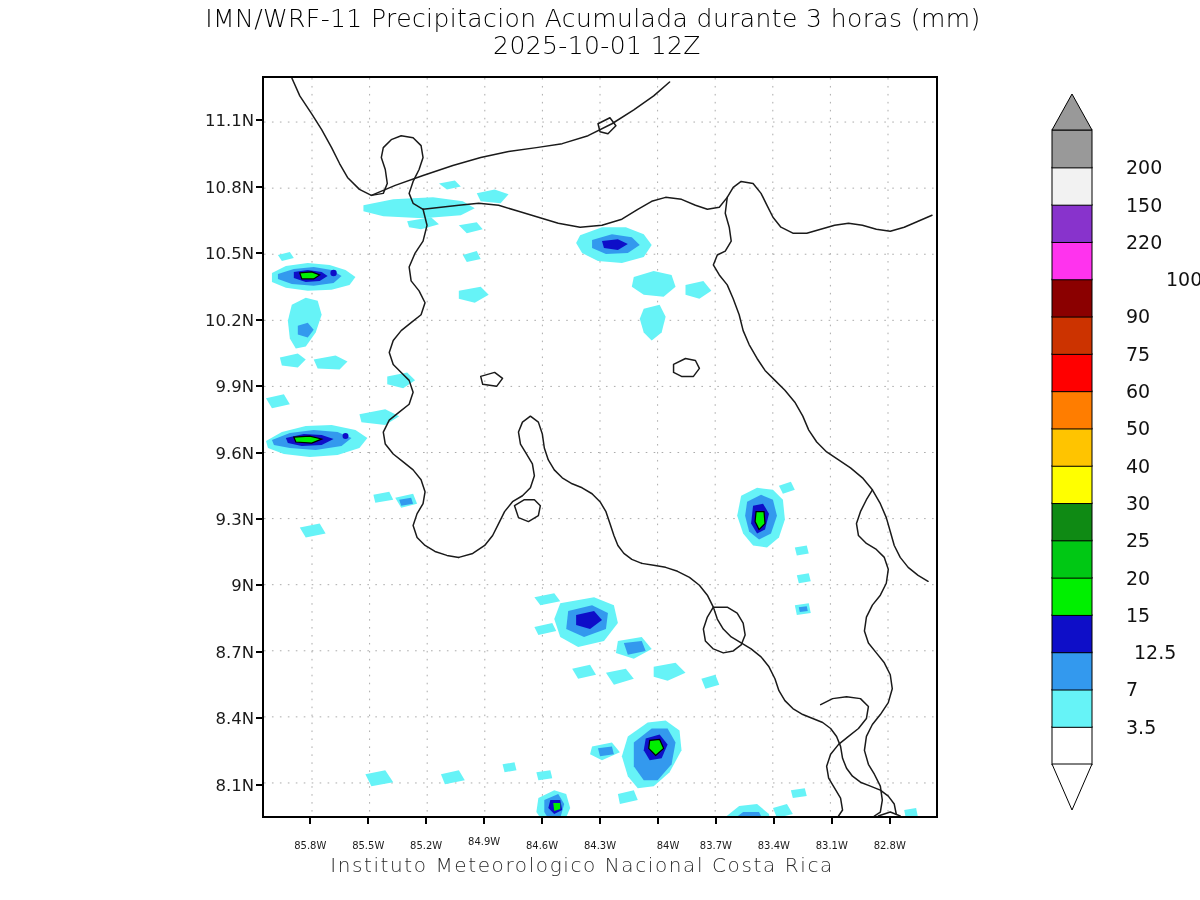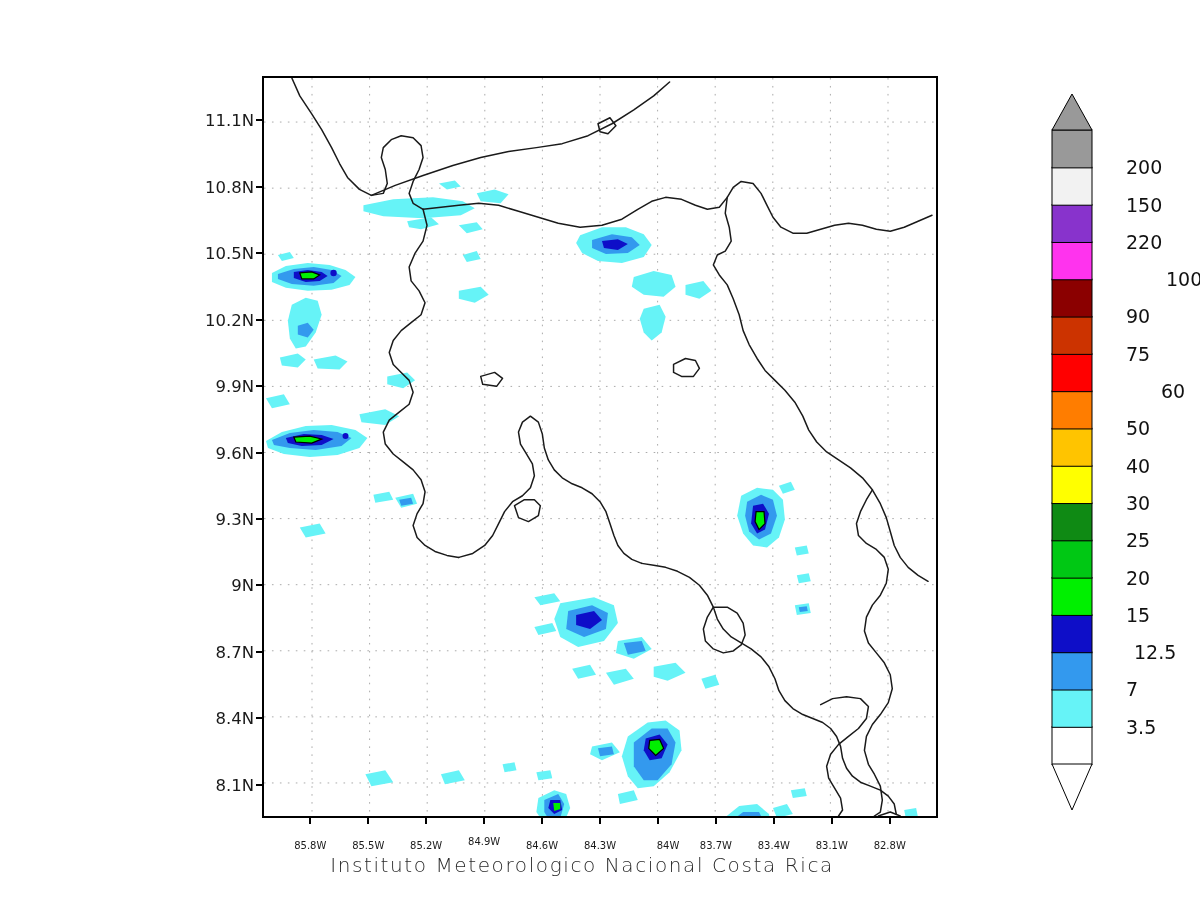--- a/index.html
+++ b/index.html
@@ -93,20 +93,24 @@
     color: #111111;
     white-space: nowrap;
     font-family: "DejaVu Sans", sans-serif;
   }
 </style>
 </head>
 <body>
 
 <div id="root">
 
+  <div class="title-block">
+    <div class="title-line l1">IMN/WRF-11 Precipitacion Acumulada durante 3 horas (mm)</div>
+    <div class="title-line l2">2025-10-01 12Z</div>
+  </div>
 
   <div id="ylabels">
       <div class="ylab" style="top: 120.299px;">11.1N</div>
       <div style="position: absolute; right: -12px; width: 10px; height: 2px; background: rgb(0, 0, 0); top: 119.299px;"></div>
       <div class="ylab" style="top: 186.746px;">10.8N</div>
       <div style="position: absolute; right: -12px; width: 10px; height: 2px; background: rgb(0, 0, 0); top: 185.746px;"></div>
       <div class="ylab" style="top: 253.194px;">10.5N</div>
       <div style="position: absolute; right: -12px; width: 10px; height: 2px; background: rgb(0, 0, 0); top: 252.194px;"></div>
       <div class="ylab" style="top: 319.642px;">10.2N</div>
       <div style="position: absolute; right: -12px; width: 10px; height: 2px; background: rgb(0, 0, 0); top: 318.642px;"></div>
@@ -415,21 +419,21 @@
     </svg>
   <div class="cblab" style="top: 634.706px;">3.5</div>
       <div class="cblab" style="top: 597.412px;">7</div>
       <div class="cblab" style="top: 560.118px; margin-left: 8px;">12.5</div>
       <div class="cblab" style="top: 522.824px;">15</div>
       <div class="cblab" style="top: 485.529px;">20</div>
       <div class="cblab" style="top: 448.235px;">25</div>
       <div class="cblab" style="top: 410.941px;">30</div>
       <div class="cblab" style="top: 373.647px;">40</div>
       <div class="cblab" style="top: 336.353px;">50</div>
-      <div class="cblab" style="top: 299.059px; margin-left: 35px;">60</div>
+      <div class="cblab" style="top: 299.059px;">60</div>
       <div class="cblab" style="top: 261.765px;">75</div>
       <div class="cblab" style="top: 224.471px;">90</div>
       <div class="cblab" style="top: 187.176px; margin-left: 40px;">100</div>
       <div class="cblab" style="top: 149.882px;">220</div>
       <div class="cblab" style="top: 112.588px;">150</div>
       <div class="cblab" style="top: 75.2941px;">200</div>
     </div>
 
 </div>
 

